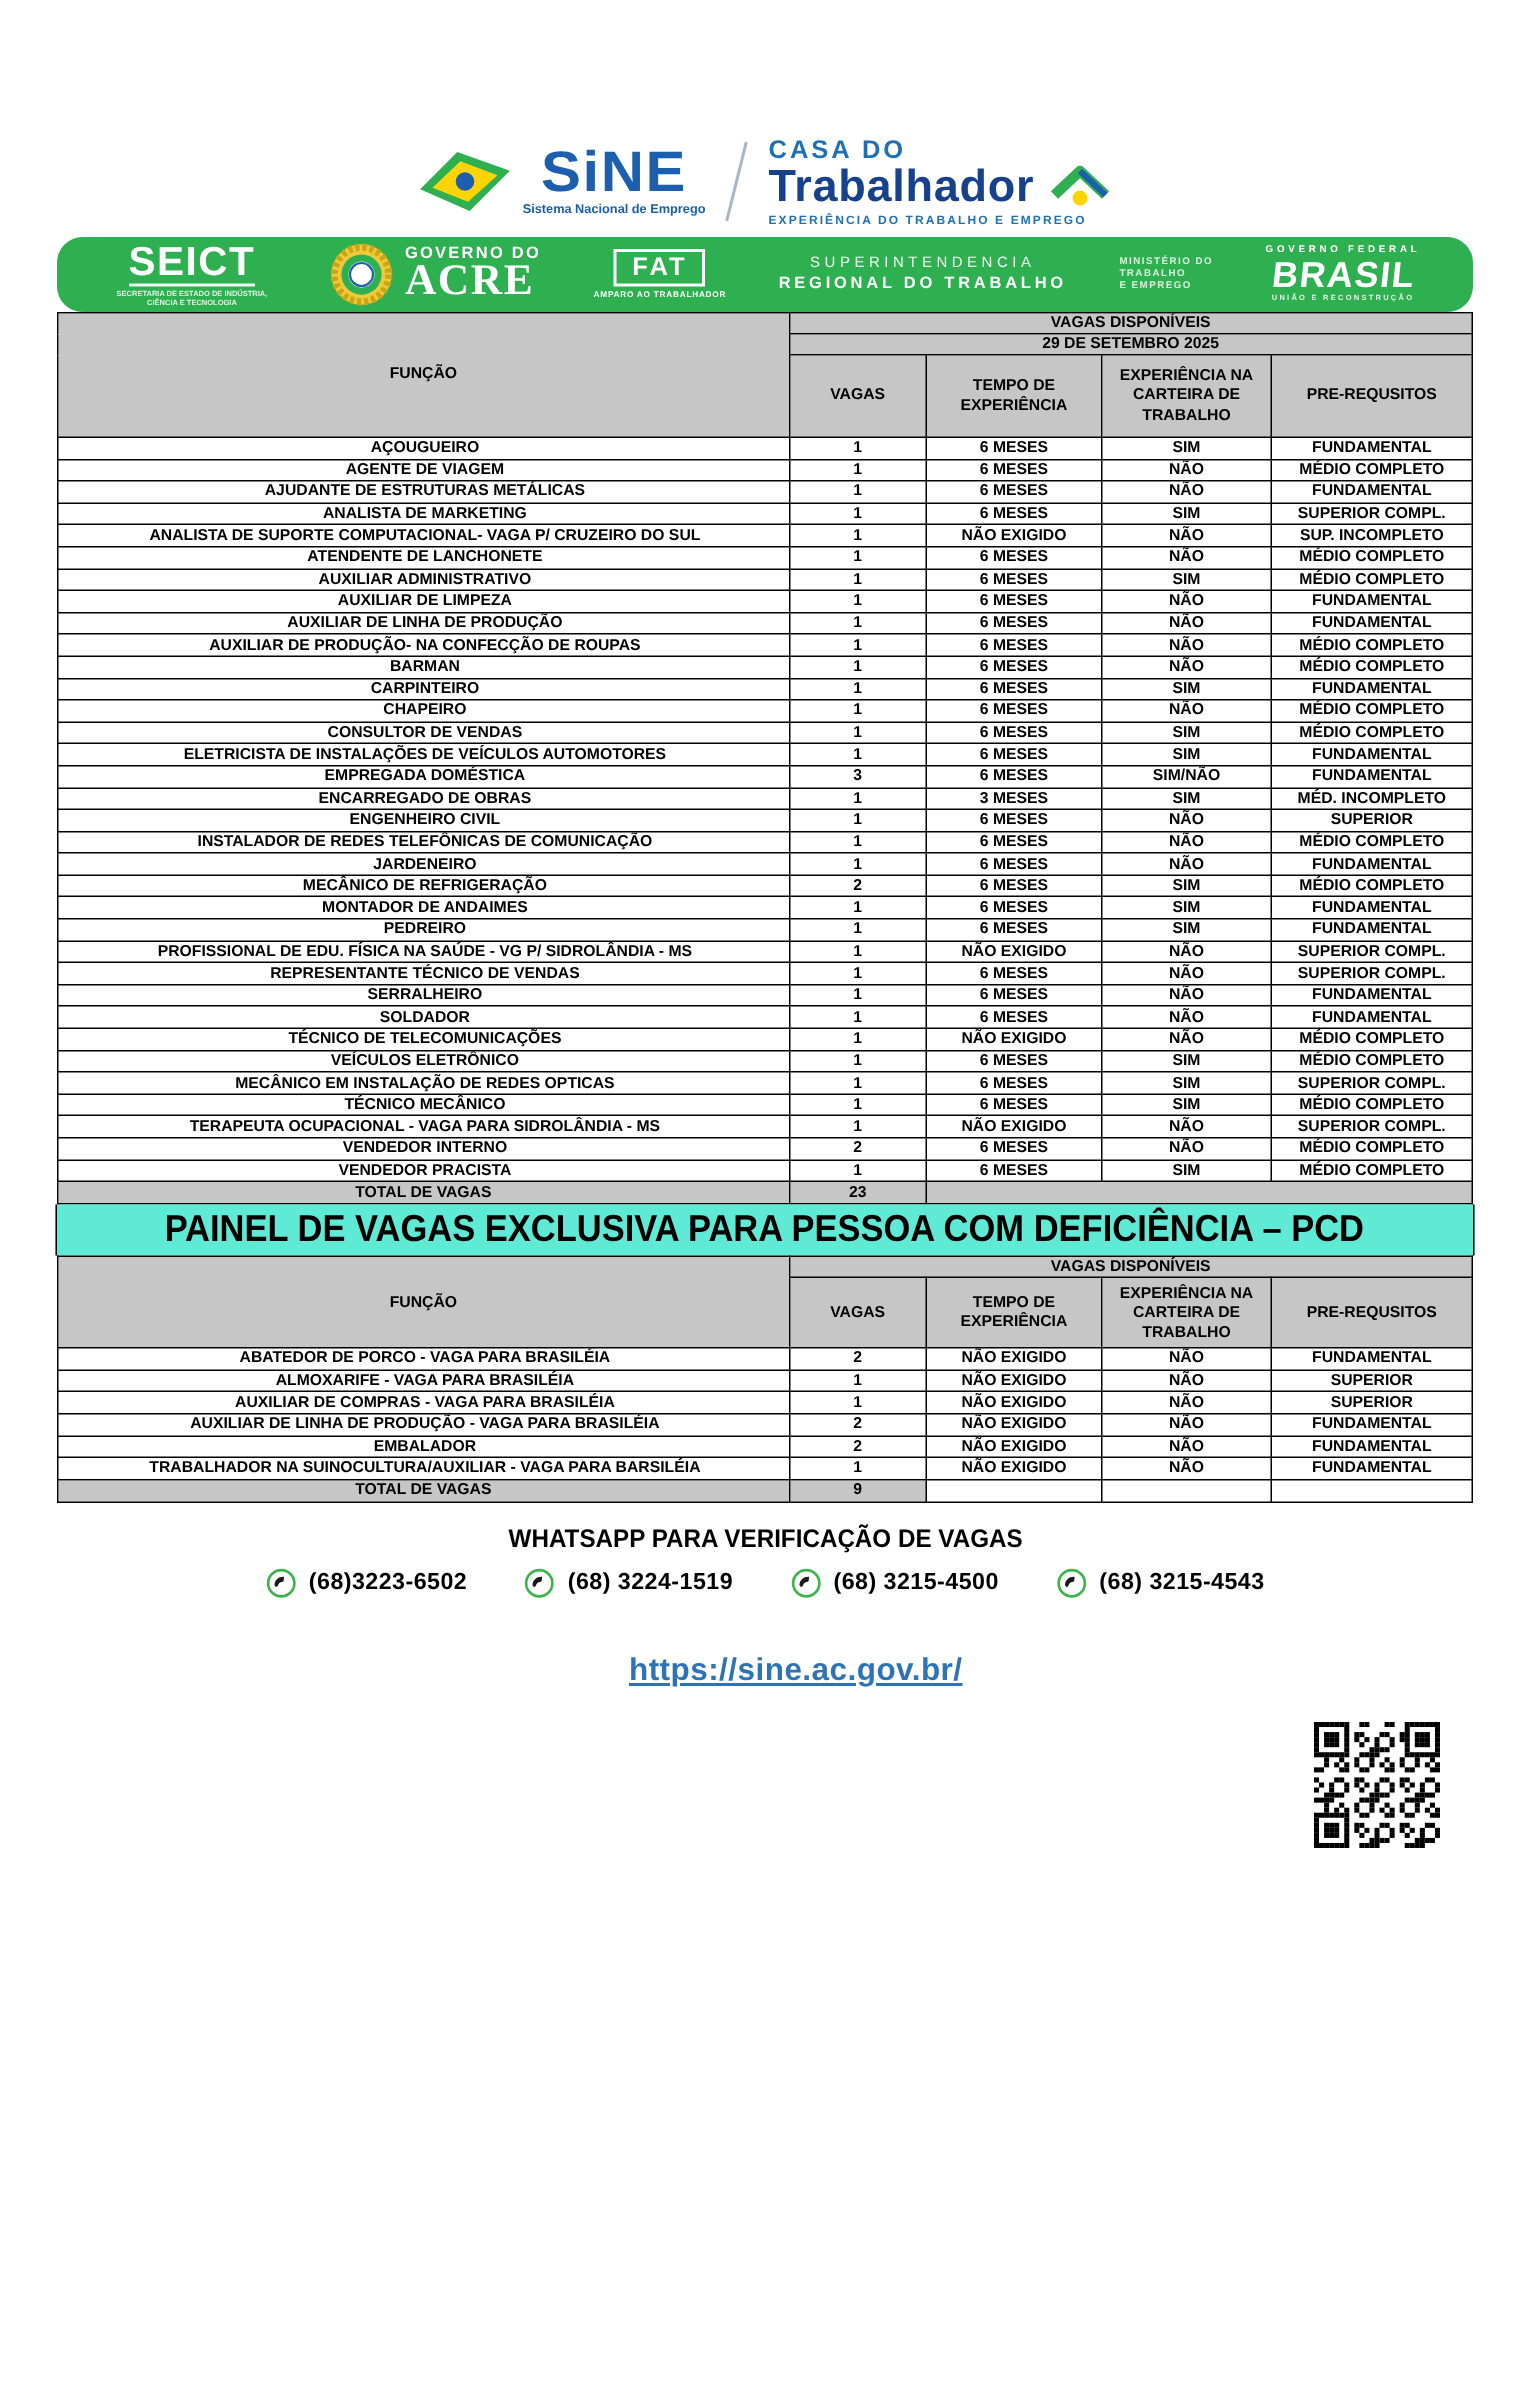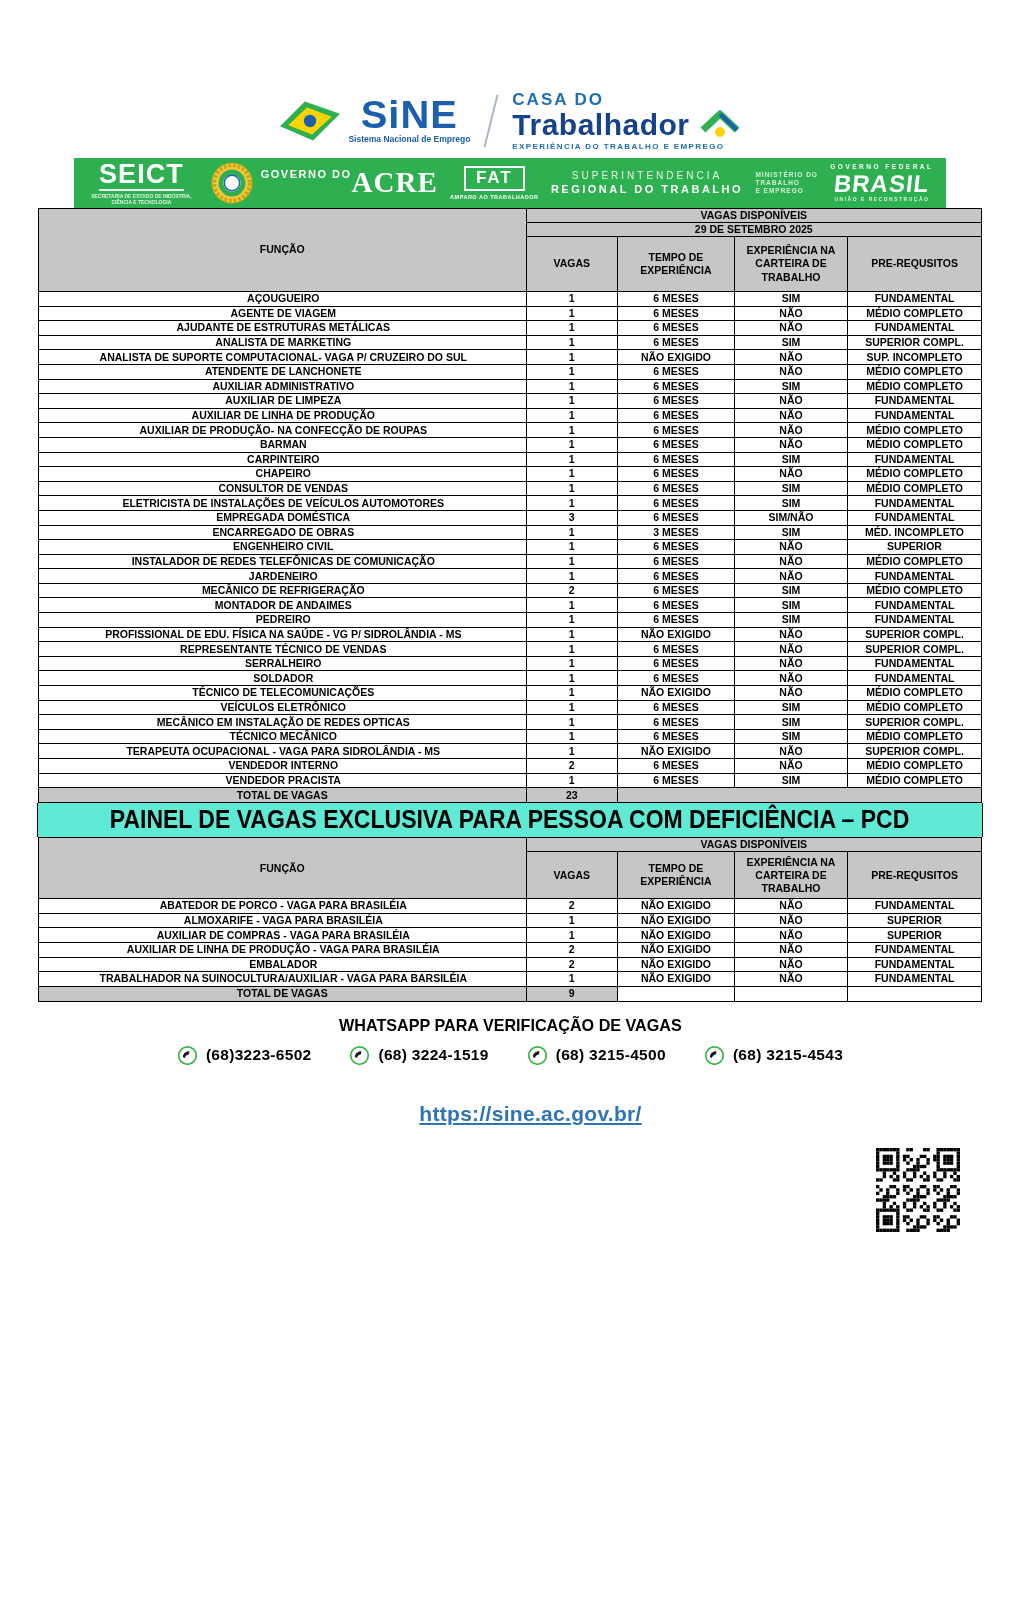--- a/index.html
+++ b/index.html
@@ -13,28 +13,28 @@
   .sine-title{font-size:38px;font-weight:800;color:#1b5fae;letter-spacing:1px;line-height:.9;transform:scaleX(1.05);}
   .sine-sub{font-size:8.5px;font-weight:bold;color:#1b5fae;margin-top:2px;}
   .logo-sep{width:2px;height:54px;background:#a9b6c4;transform:rotate(14deg);margin:0 4px;}
   .casa-block{display:flex;flex-direction:column;line-height:1;}
   .casa-top{display:flex;align-items:flex-end;gap:8px;}
   .casa-l1{font-size:17px;color:#1e6fb4;letter-spacing:2px;font-weight:bold;margin-bottom:2px;}
   .casa-l2{font-size:30px;font-weight:800;color:#16418c;letter-spacing:.5px;}
   .casa-sub{font-size:8px;color:#1e6fb4;font-weight:bold;letter-spacing:1.4px;margin-top:3px;}
 
   
-  .banner{width:872px;height:50px;margin:4px auto 0;background:#2eb050;display:flex;align-items:center;
-          justify-content:space-evenly;padding:0 0;box-sizing:border-box;}
+  .banner{width:944px;height:50px;margin:4px auto 0;background:#2eb050;display:flex;align-items:center;
+          justify-content:space-evenly;padding:0 0;box-sizing:border-box;border-radius:17px;}
   .banner *{color:#fff;}
   .seict{display:flex;flex-direction:column;align-items:center;line-height:1;}
   .seict-title{font-size:27px;font-weight:800;letter-spacing:1px;border-bottom:2px solid rgba(255,255,255,.9);padding-bottom:1px;}
   .seict-sub{font-size:5px;font-weight:bold;opacity:.85;width:110px;text-align:center;margin-top:2px;line-height:1.3;}
   .acre-block{display:flex;align-items:center;gap:6px;}
-  .acre-text{display:flex;flex-direction:row;line-height:.95;}
+  .acre-text{display:flex;flex-direction:column;line-height:.95;}
   .governo-do{font-size:11px;font-weight:bold;letter-spacing:1.5px;}
   .acre-word{font-size:29px;font-weight:800;letter-spacing:1px;font-family:Liberation Serif, serif;}
   .fat-block{display:flex;flex-direction:column;align-items:center;}
   .fat-box{border:2px solid #fff;font-size:17px;font-weight:800;padding:1px 10px;letter-spacing:2px;line-height:1.1;}
   .fat-sub{font-size:5.5px;font-weight:bold;margin-top:3px;letter-spacing:.5px;text-align:center;}
   .suptrab{display:flex;flex-direction:column;align-items:center;line-height:1.35;}
   .suptrab-l1{font-size:10px;letter-spacing:3px;opacity:.9;}
   .suptrab-l2{font-size:11px;font-weight:800;letter-spacing:2.5px;}
   .mte{display:flex;flex-direction:column;align-items:flex-start;line-height:1.25;opacity:.8;}
   .mte span{font-size:6.5px;font-weight:bold;letter-spacing:1px;}

